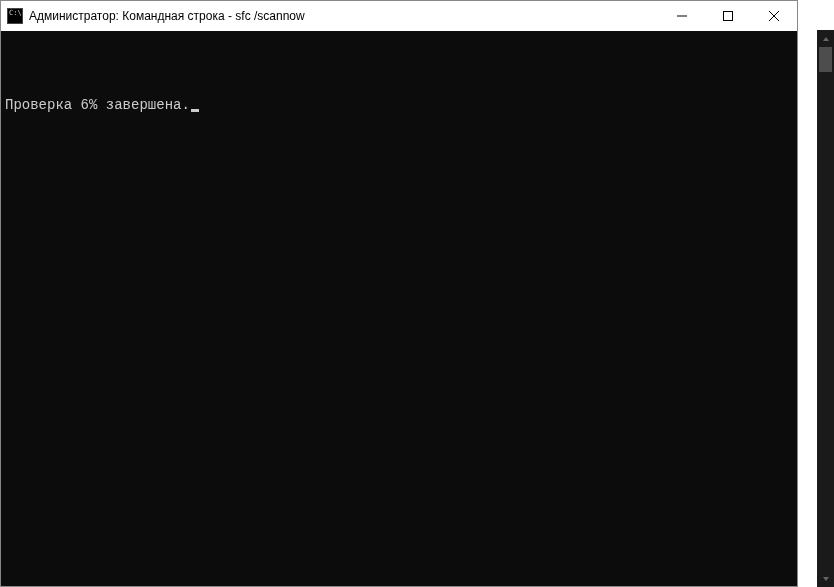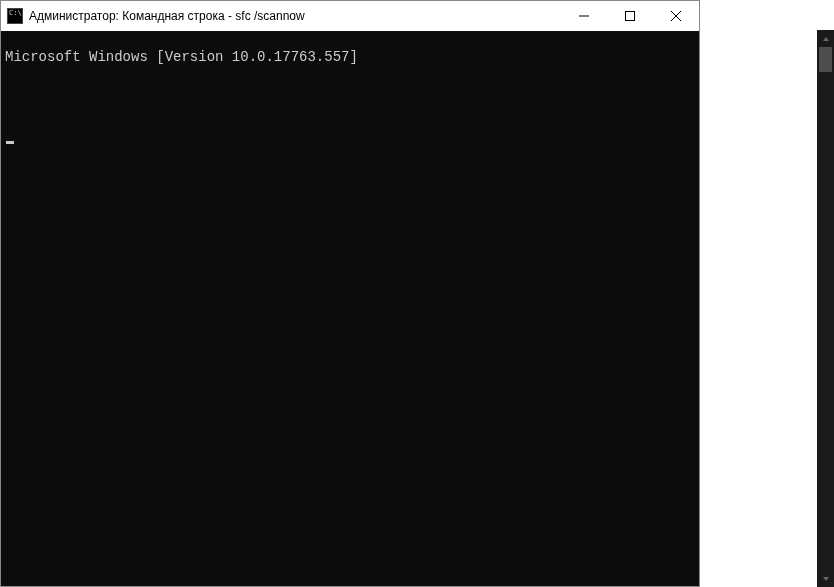--- a/index.html
+++ b/index.html
@@ -8,21 +8,21 @@
       box-sizing: border-box;
     }
     body {
       width: 834px;
       height: 587px;
       background: #fff;
       font-family: "Segoe UI", Tahoma, sans-serif;
       overflow: hidden;
     }
     .window {
-      width: 700px;
+      width: 798px;
       height: 587px;
       border: 1px solid #888;
       display: flex;
       flex-direction: column;
       background: #0c4a6e;
     }
     .titlebar {
       height: 30px;
       background: #fff;
       display: flex;
@@ -162,25 +162,24 @@
       <button class="titlebar-btn close">
         <svg viewBox="0 0 10 10">
             <line x1="0" y1="0" x2="10" y2="10"></line>
             <line x1="10" y1="0" x2="0" y2="10"></line>
           </svg>
       </button>
     </div>
   </div>
 
   <div class="console">
-<div class="console-line">Microsoft Windows [Version 10.0.17763.557]</div>
 <div class="console-line"></div>
 <div class="console-line"></div>
 <div class="console-line"></div>
-<div class="console-line"><span class="cursor"></span></div>
+<div class="console-line"><span>Проверка 6% завершена.</span><span class="cursor"></span></div>
   </div>
 
   <div class="scrollbar">
     <div class="scrollbar-arrow up">
       <svg viewBox="0 0 8 8">
           <polygon points="4,2 7,6 1,6"></polygon>
         </svg>
     </div>
     <div class="scrollbar-track">
       <div class="scrollbar-thumb"></div>

